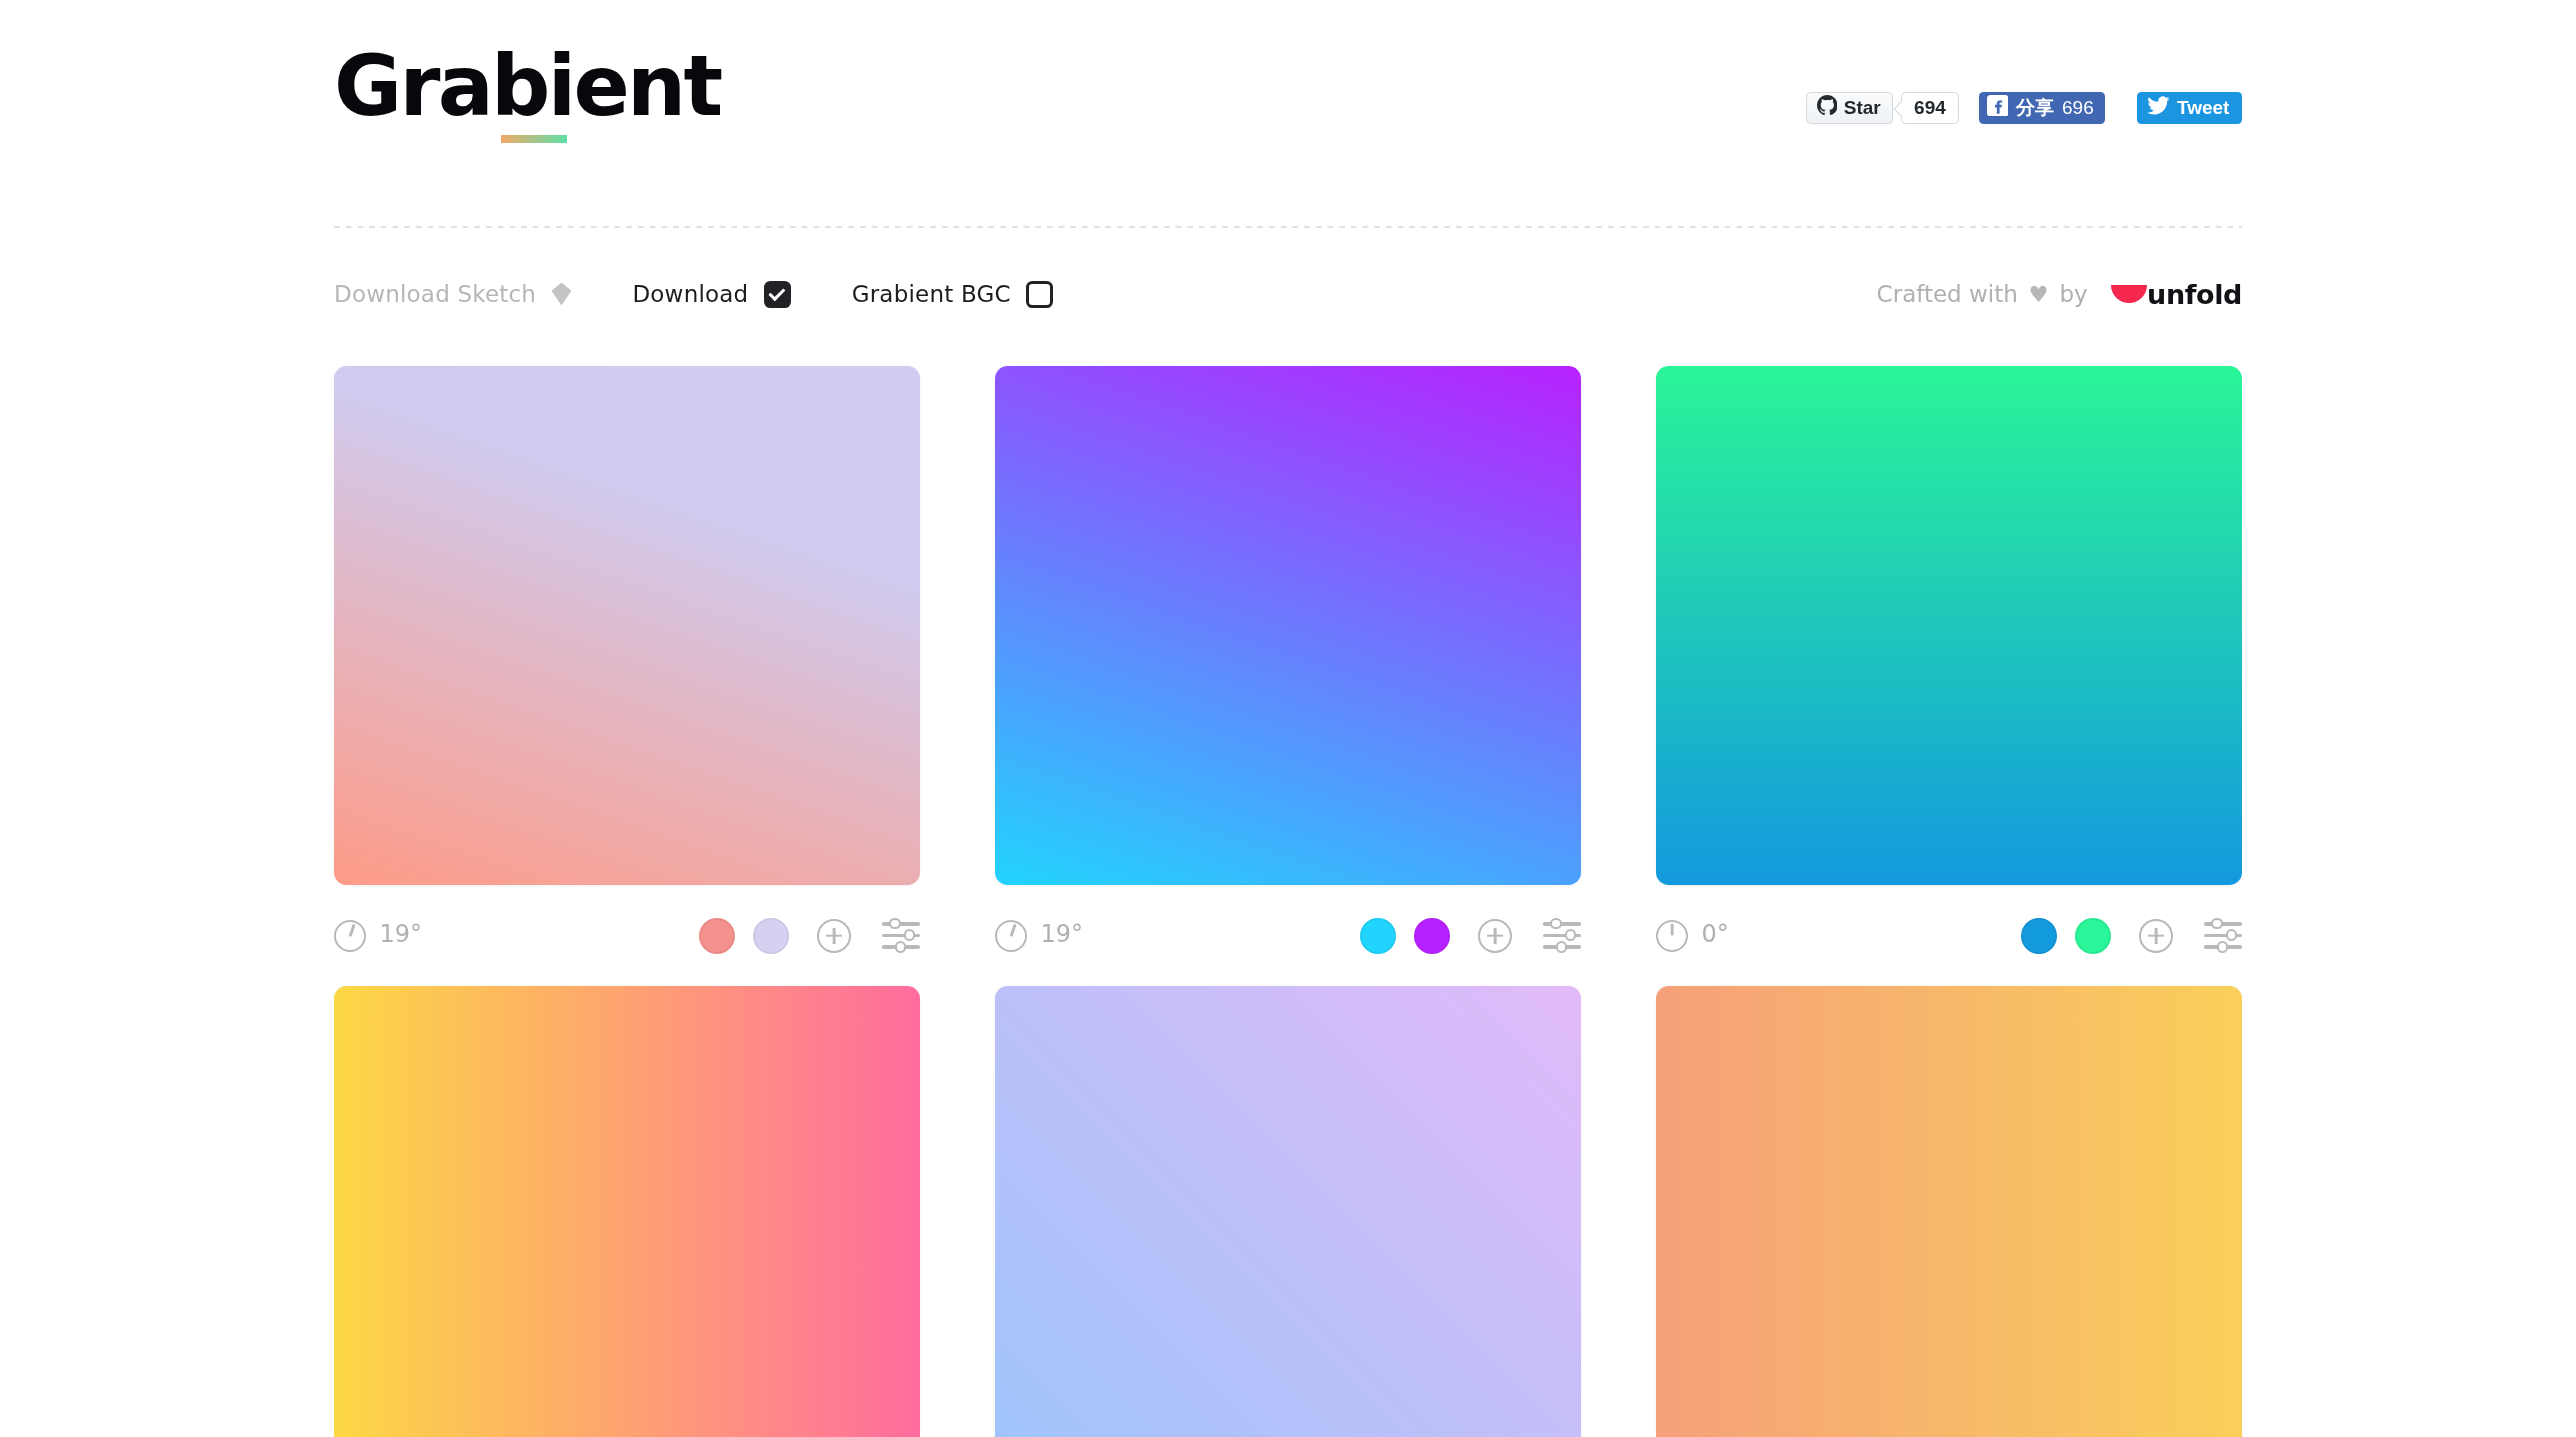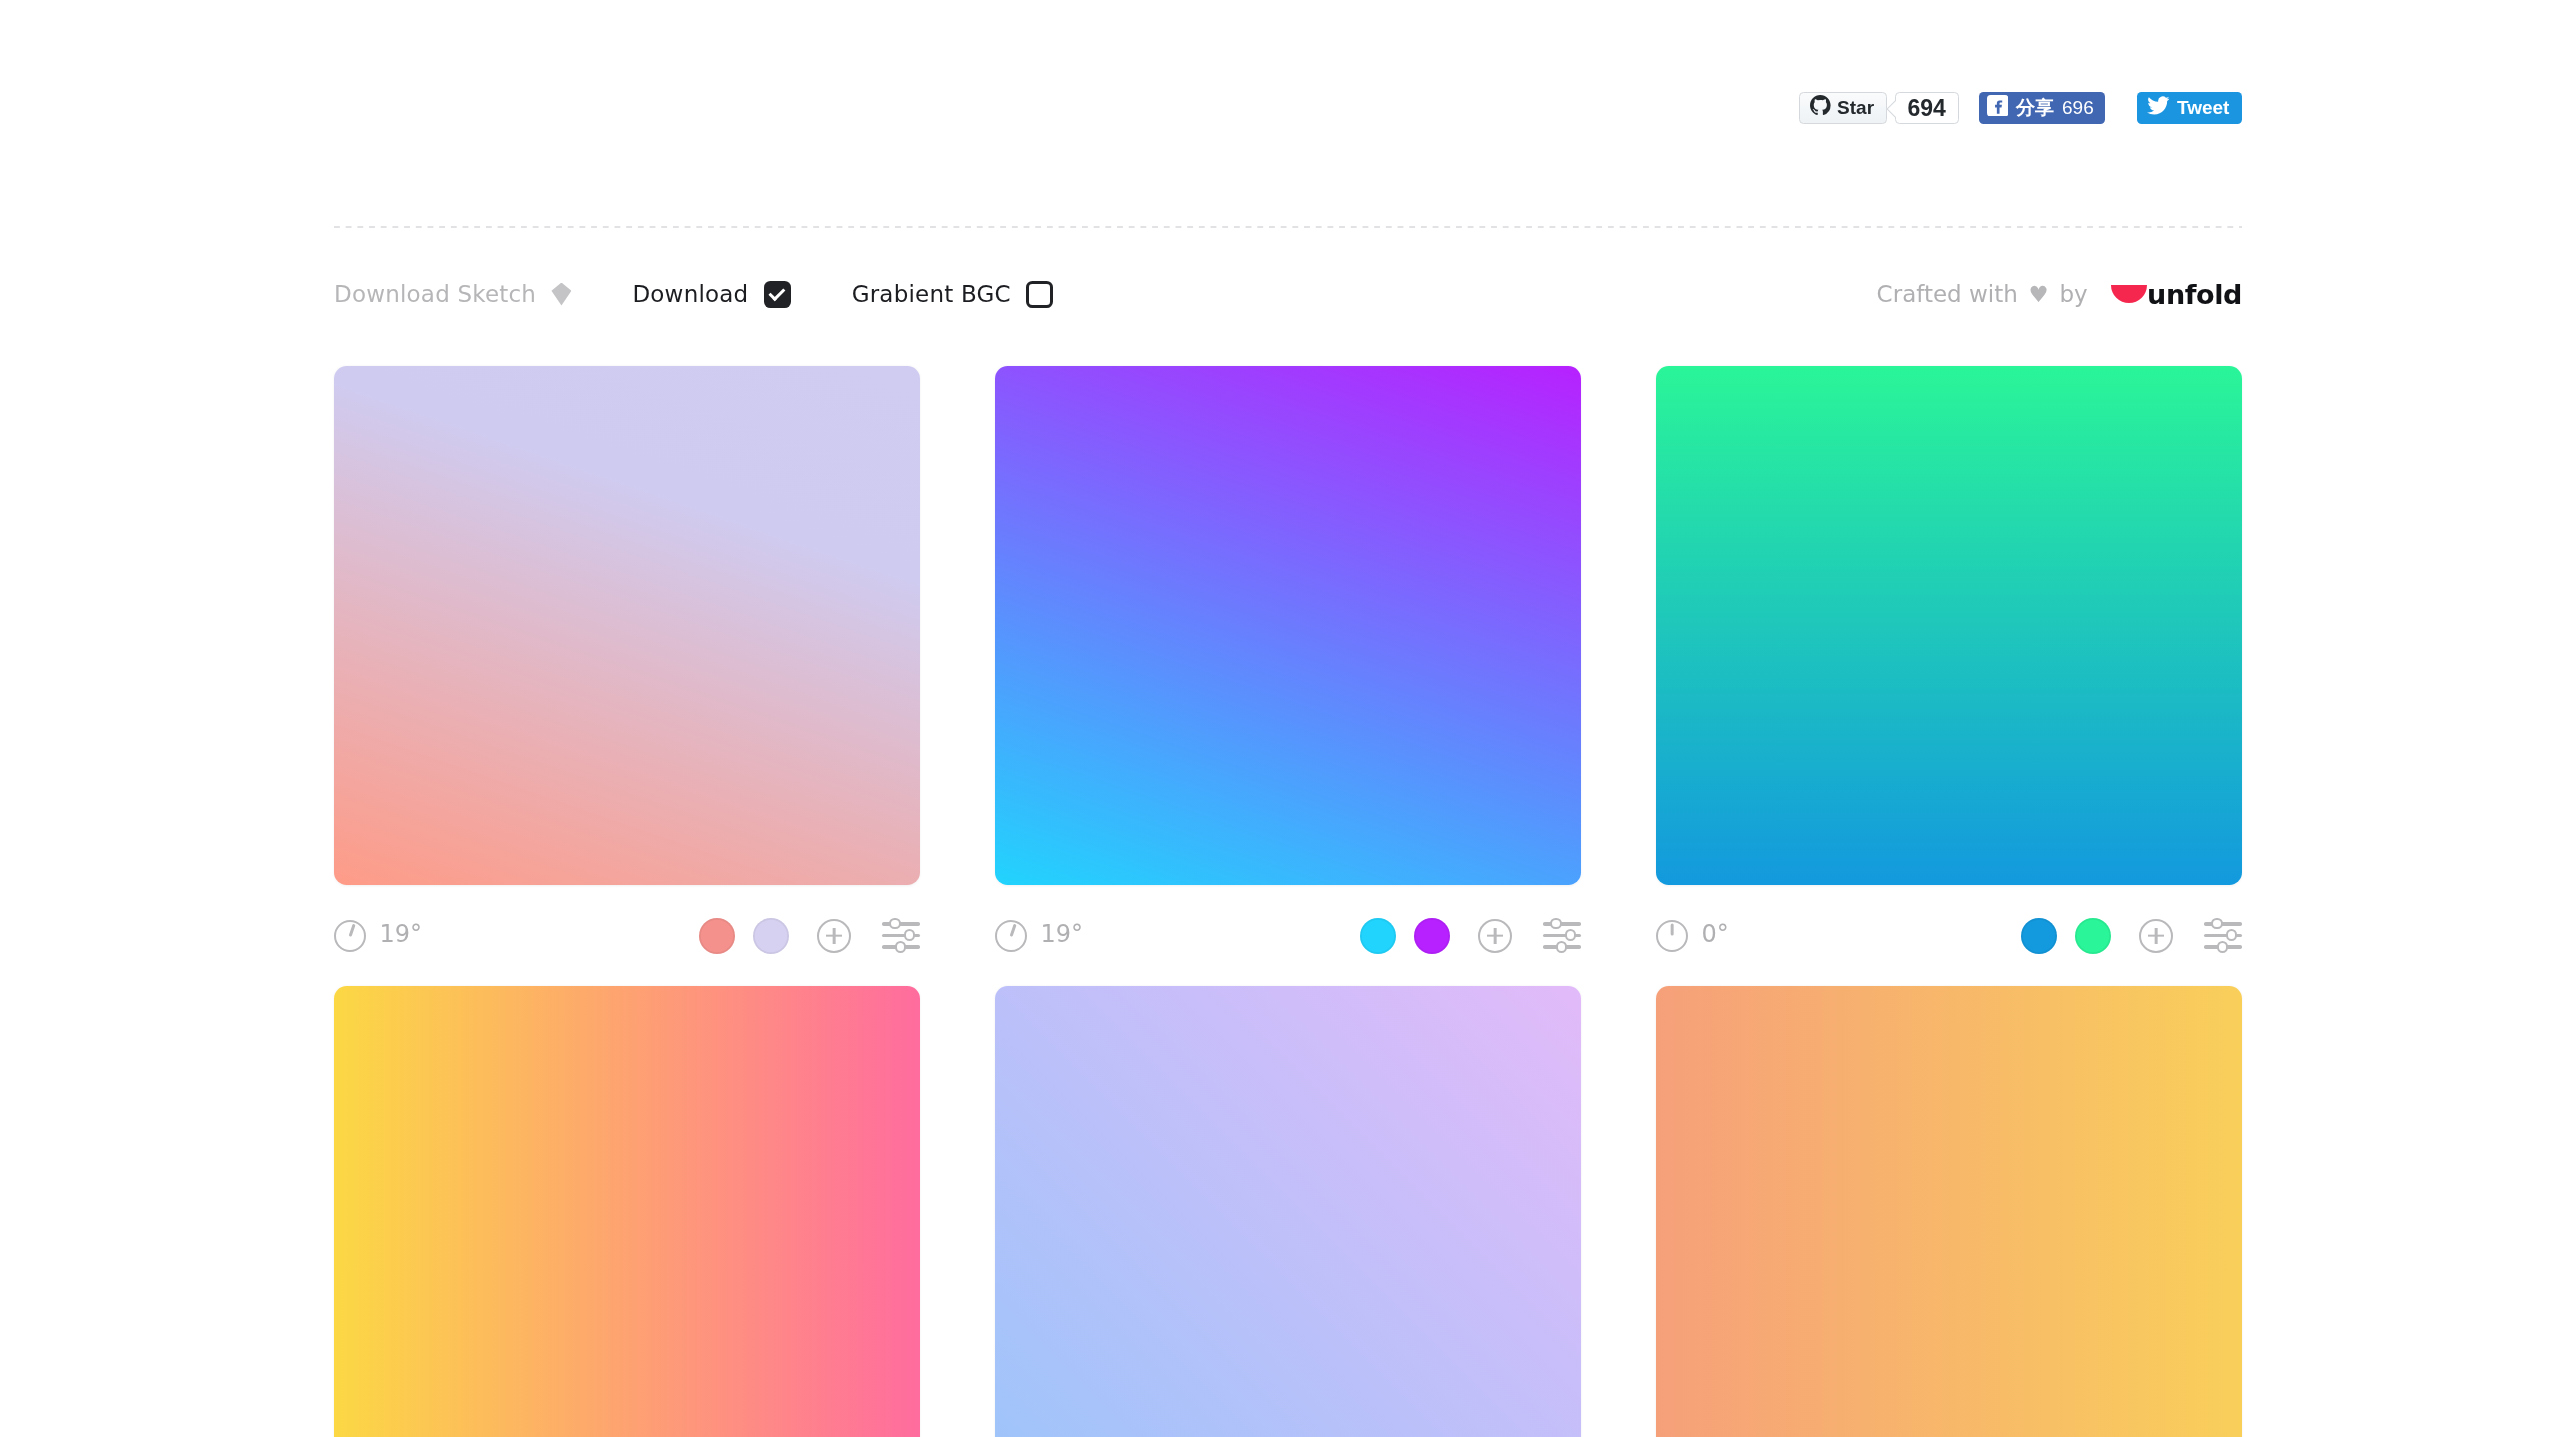--- a/index.html
+++ b/index.html
@@ -75,21 +75,21 @@
   .gh-count {
     position: relative;
     display: flex;
     align-items: center;
     height: 32px;
     padding: 0 11.7px;
     margin-left: 8px;
     border: 0.9px solid #d5d9dd;
     border-radius: 4.5px;
     background: #fff;
-    font-size: 23px;
+    font-size: 19px;
     font-weight: 700;
     color: #24292e;
   }
   .gh-count:before {
     content: "";
     position: absolute;
     left: -6.3px;
     top: 10px;
     width: 10.8px;
     height: 10.8px;
@@ -301,20 +301,24 @@
     background: #fff;
     border-radius: 50%;
   }
 </style>
 </head>
 <body>
 
 <div class="page">
 
   <div class="header">
+    <div class="logo-wrap">
+      <span class="logo-text">Grabient</span>
+      <span class="logo-bar"></span>
+    </div>
 
     <div class="social">
       <a class="gh-btn">
         <span>
           <svg width="20.6" height="20.6" viewBox="0 0 16 16">
               <path fill="#24292e" d="M8 0C3.58 0 0 3.58 0 8c0 3.54 2.29 6.53 5.47 7.59.4.07.55-.17.55-.38 0-.19-.01-.82-.01-1.49-2.01.37-2.53-.49-2.69-.94-.09-.23-.48-.94-.82-1.13-.28-.15-.68-.52-.01-.53.63-.01 1.08.58 1.23.82.72 1.21 1.87.87 2.33.66.07-.52.28-.87.51-1.07-1.78-.2-3.64-.89-3.64-3.95 0-.87.31-1.59.82-2.15-.08-.2-.36-1.02.08-2.12 0 0 .67-.21 2.2.82a7.4 7.4 0 0 1 2-.27c.68 0 1.36.09 2 .27 1.53-1.04 2.2-.82 2.2-.82.44 1.1.16 1.92.08 2.12.51.56.82 1.27.82 2.15 0 3.07-1.87 3.75-3.65 3.95.29.25.54.73.54 1.48 0 1.07-.01 1.93-.01 2.2 0 .21.15.46.55.38A8.01 8.01 0 0 0 16 8c0-4.42-3.58-8-8-8z"></path>
             </svg>
         </span>
         <span>Star</span>
       </a>

